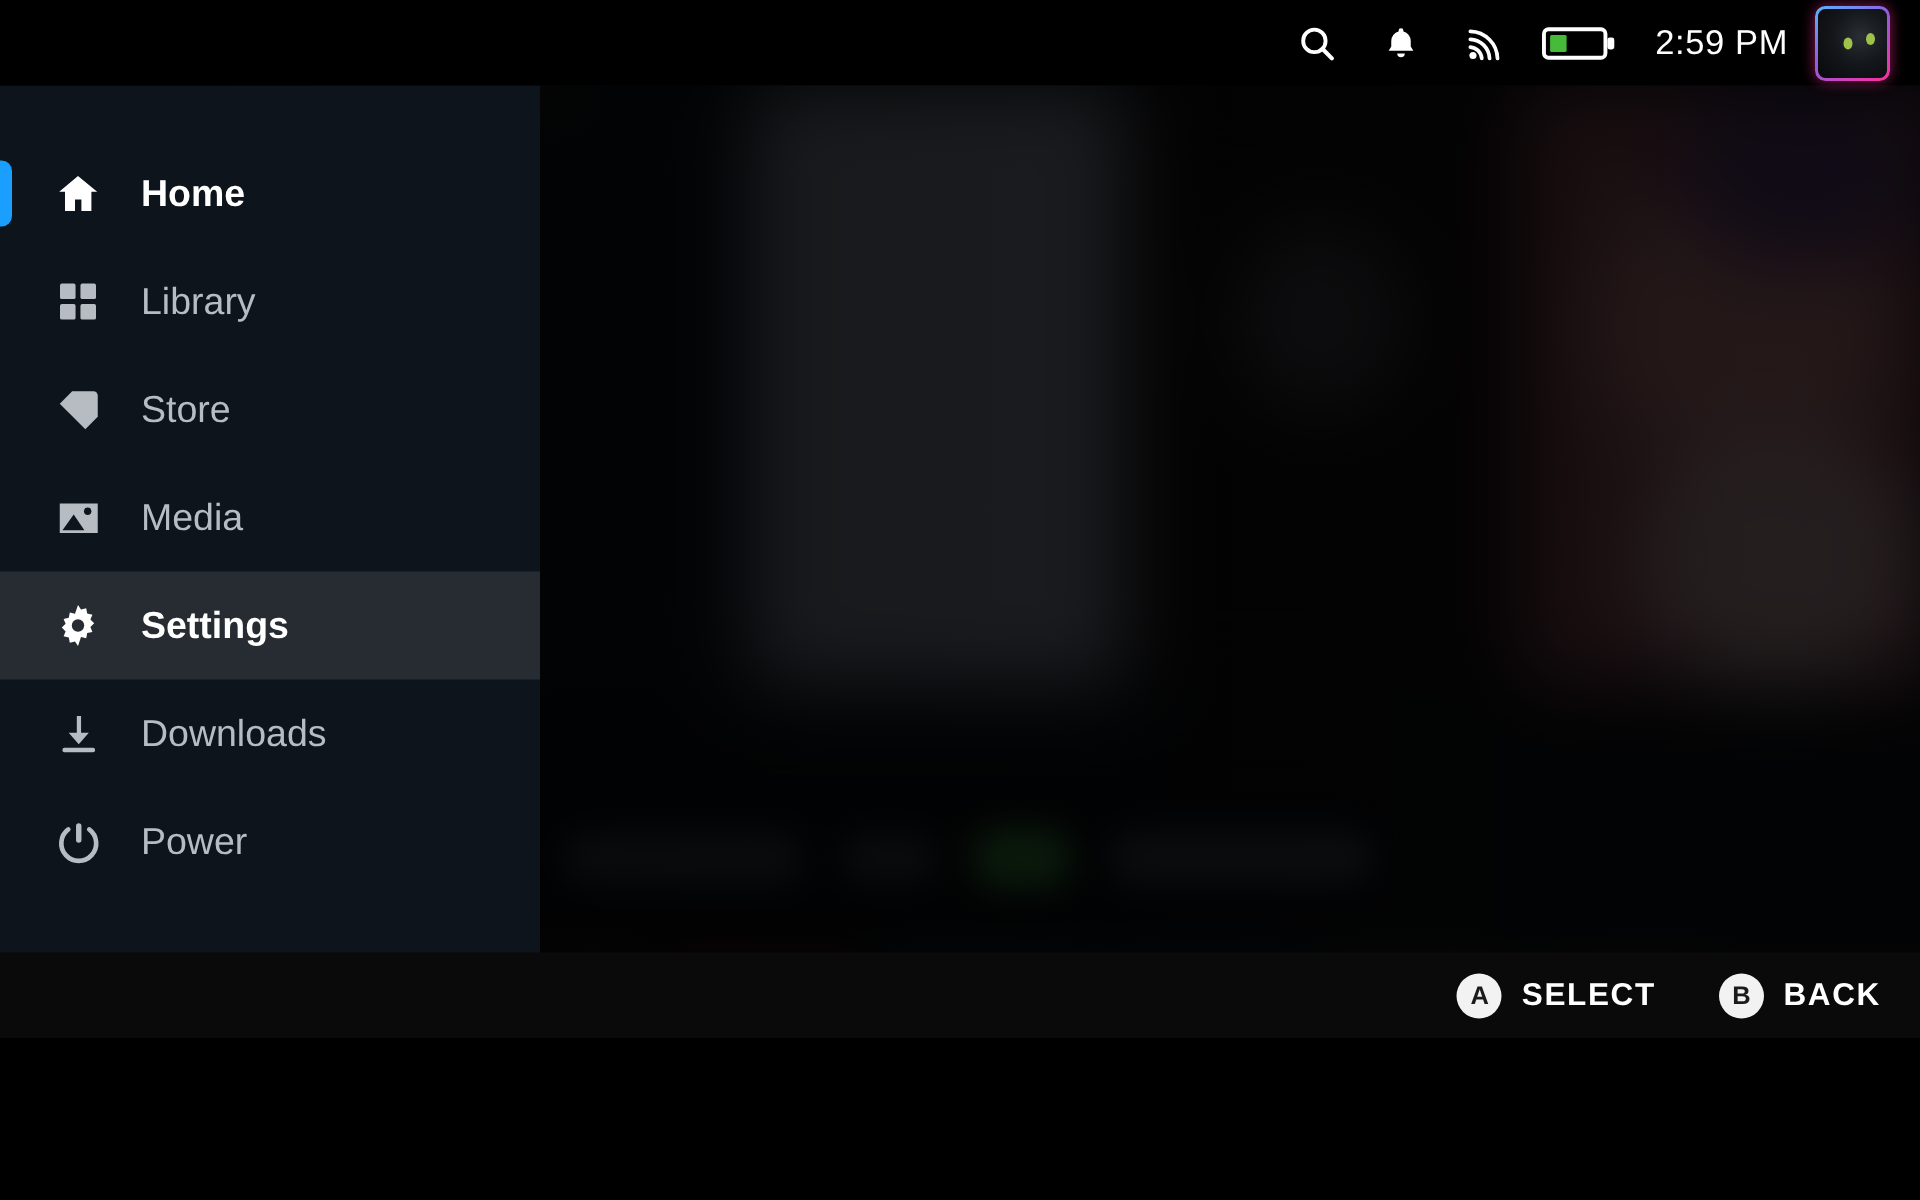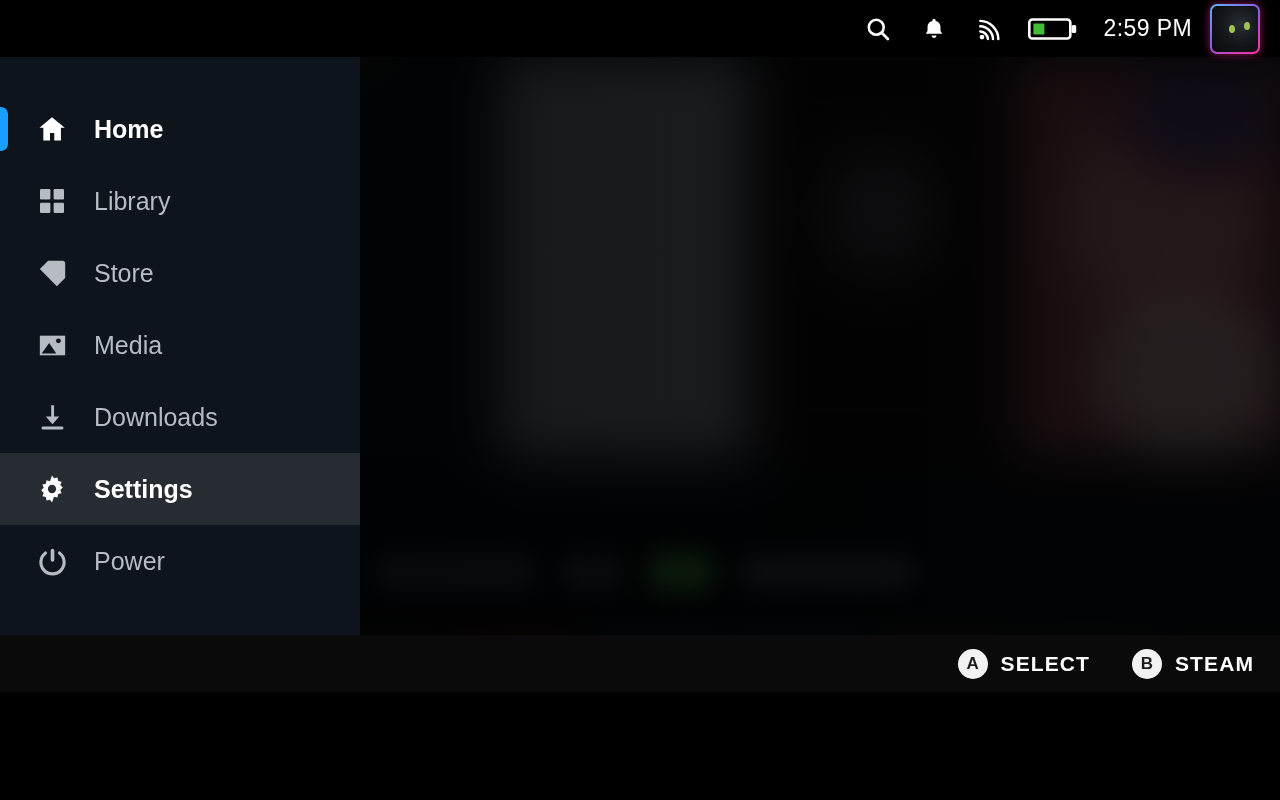--- a/index.html
+++ b/index.html
@@ -325,38 +325,38 @@
       <span class="nav-icon">
         <svg width="31" height="31" viewBox="0 0 24 24">
           <path d="M2.2 4.4h19.6v15.2H2.2z"></path>
           <circle cx="16.6" cy="8.4" r="1.9" fill="#0e141b"></circle>
           <path d="M3.6 18.2 9.4 10l5.5 8.2z" fill="#0e141b"></path>
         </svg>
       </span>
       <span class="nav-label">Media</span>
     </div>
 
+    <div class="nav-item selected">
+      <span class="nav-icon">
+        <svg width="32" height="32" viewBox="0 0 24 24">
+          <path d="M12 1.8l1.5 2.2 2.6-.6.5 2.6 2.6.6-1 2.4 1.9 1.9-1.9 1.9 1 2.4-2.6.6-.5 2.6-2.6-.6L12 22.2l-1.5-2.2-2.6.6-.5-2.6-2.6-.6 1-2.4L3.9 13l1.9-1.9-1-2.4 2.6-.6.5-2.6 2.6.6z"></path>
+          <circle cx="12" cy="12" r="3.1" fill="#272c33"></circle>
+        </svg>
+      </span>
+      <span class="nav-label">Settings</span>
+    </div>
+
     <div class="nav-item">
       <span class="nav-icon">
         <svg width="31" height="31" viewBox="0 0 24 24">
           <path d="M11 2.6h2.2v8.6h4L12 17.2 6.8 11.2h4.2z"></path>
           <rect x="3.6" y="19" width="16.8" height="2.3" rx="1"></rect>
         </svg>
       </span>
       <span class="nav-label">Downloads</span>
-    </div>
-
-    <div class="nav-item selected">
-      <span class="nav-icon">
-        <svg width="32" height="32" viewBox="0 0 24 24">
-          <path d="M12 1.8l1.5 2.2 2.6-.6.5 2.6 2.6.6-1 2.4 1.9 1.9-1.9 1.9 1 2.4-2.6.6-.5 2.6-2.6-.6L12 22.2l-1.5-2.2-2.6.6-.5-2.6-2.6-.6 1-2.4L3.9 13l1.9-1.9-1-2.4 2.6-.6.5-2.6 2.6.6z"></path>
-          <circle cx="12" cy="12" r="3.1" fill="#272c33"></circle>
-        </svg>
-      </span>
-      <span class="nav-label">Settings</span>
     </div>
 
     <div class="nav-item">
       <span class="nav-icon">
         <svg width="31" height="31" viewBox="0 0 24 24">
           <path d="M12 2.2a1.4 1.4 0 0 1 1.4 1.4v7.2a1.4 1.4 0 0 1-2.8 0V3.6A1.4 1.4 0 0 1 12 2.2z"></path>
           <path d="M6.6 5.4a9 9 0 1 0 10.8 0" fill="none" stroke="#b7bcc2" stroke-width="2.4" stroke-linecap="round"></path>
         </svg>
       </span>
       <span class="nav-label">Power</span>
@@ -365,18 +365,18 @@
 
   <div id="bottombar">
 
     <div id="bb-right">
       <div class="btn-group">
         <span class="btn-circle">A</span>
         <span class="btn-label">SELECT</span>
       </div>
       <div class="btn-group">
         <span class="btn-circle">B</span>
-        <span class="btn-label">STEAM</span>
+        <span class="btn-label">BACK</span>
       </div>
     </div>
   </div>
 
 </div>
 
 </body></html>

